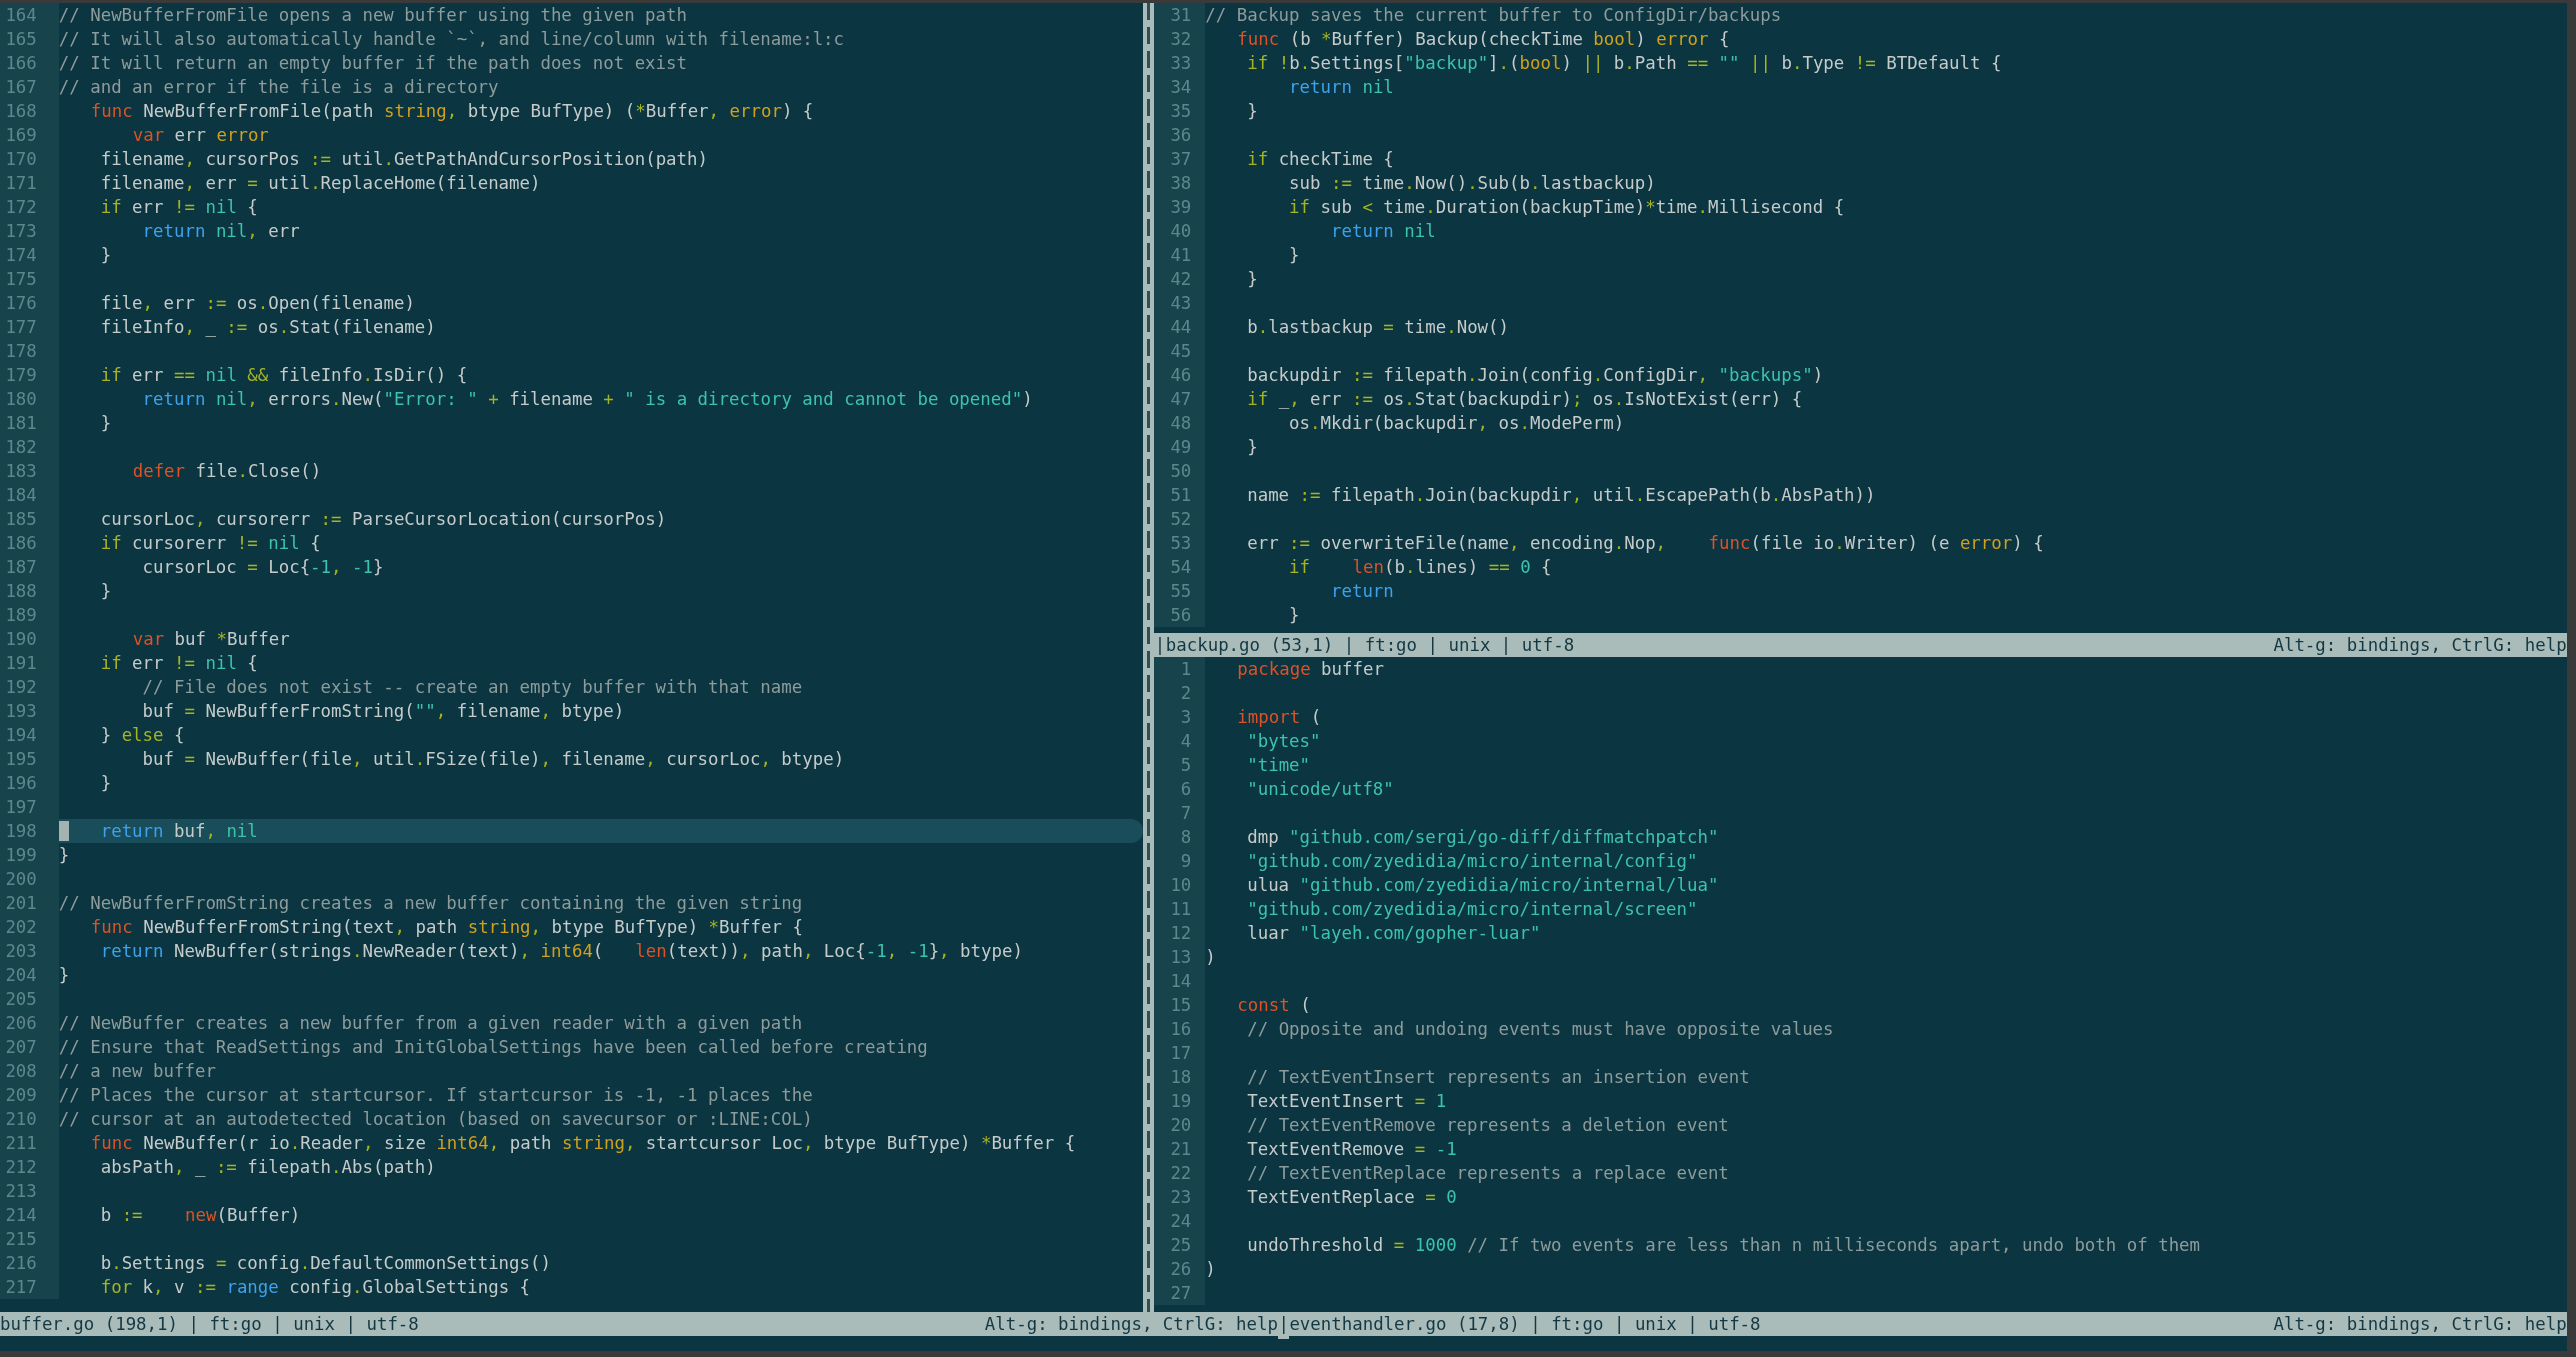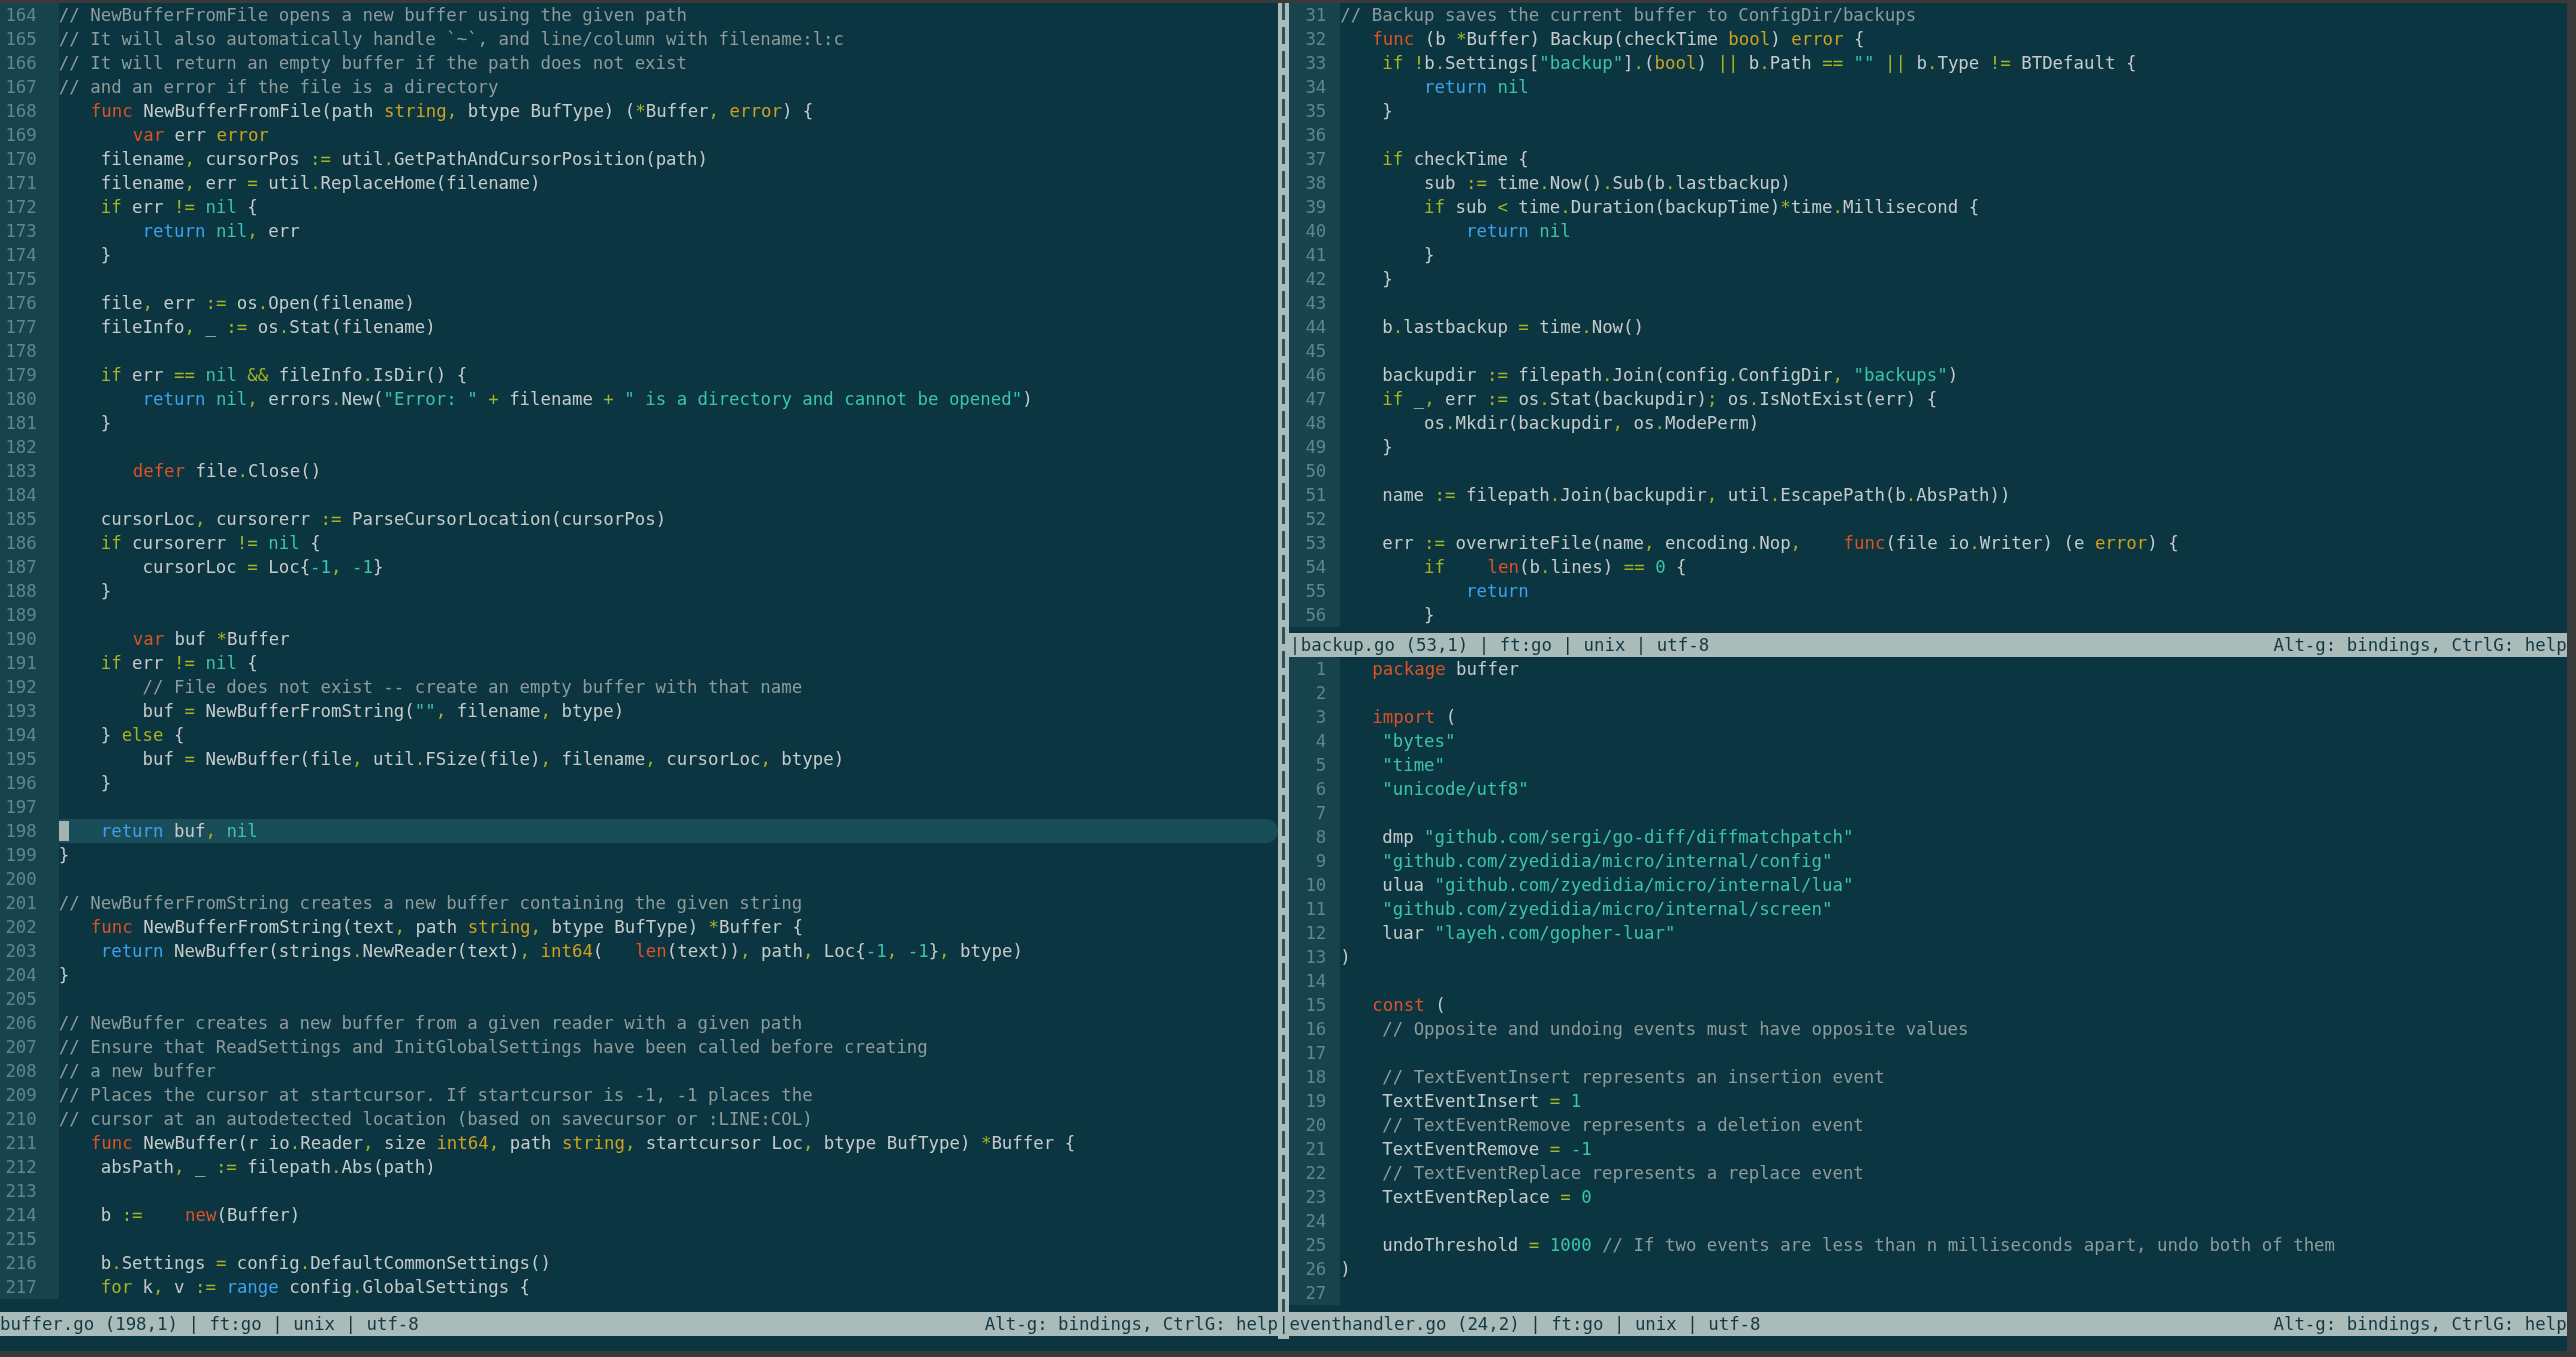--- a/index.html
+++ b/index.html
@@ -9,21 +9,21 @@
     --red:#dd5226; --gold:#cfa11d; --chartreuse:#a6b421; --teal:#3cc3ae; --blue:#3da2ec;
   }
   *{margin:0;padding:0;box-sizing:border-box;}
   body{background:#222;}
   .screen{position:relative;width:2576px;height:1358px;background:var(--border);
     font-family:"DejaVu Sans Mono","Liberation Mono",monospace;font-size:17.4px;}
   .editor{position:absolute;top:2.7px;left:0;right:9.4px;bottom:6.7px;background:var(--bg);
     display:flex;flex-direction:column;overflow:hidden;}
   .panes{height:1309px;display:flex;flex:none;}
   .pane{overflow:hidden;background:var(--bg);color:var(--text);}
-  .pane.left{width:1278px;}
+  .pane.left{width:1143px;}
   .right-col{flex:1;display:flex;flex-direction:column;}
   .pane.rtop{height:631px;}
   .pane.rbot{height:655px;}
   .divider{width:11.4px;background:var(--divider-bg);position:relative;flex:none;}
   .divider::after{content:"";position:absolute;left:4px;top:0;bottom:0;width:2.7px;
     background:repeating-linear-gradient(to bottom,var(--divider-glyph) 0 17.4px,transparent 17.4px 24px);}
   .row{display:flex;height:24px;line-height:24px;white-space:pre;}
   .row.cur{background:var(--cursorline);border-radius:12px;}
   .ln{flex:none;display:block;background:var(--gutter-bg);color:var(--gutter-fg);text-align:right;}
   .gut3 .ln{width:3ch;padding-left:5.4px;padding-right:22px;box-sizing:content-box;}
@@ -171,20 +171,20 @@
           </div>
       </div>
     </div>
     <div class="bottom-row">
       <div class="statusbar bleft">
         <span>buffer.go (198,1) | ft:go | unix | utf-8</span>
         <span class="sb-right">Alt-g: bindings, CtrlG: help</span>
       </div>
       <div class="status-divcell">|</div>
       <div class="statusbar bright">
-        <span>eventhandler.go (24,2) | ft:go | unix | utf-8</span>
+        <span>eventhandler.go (17,8) | ft:go | unix | utf-8</span>
         <span class="sb-right">Alt-g: bindings, CtrlG: help</span>
       </div>
     </div>
     <div class="darkstrip"></div>
   </div>
 </div>
 
 
 </body></html>

